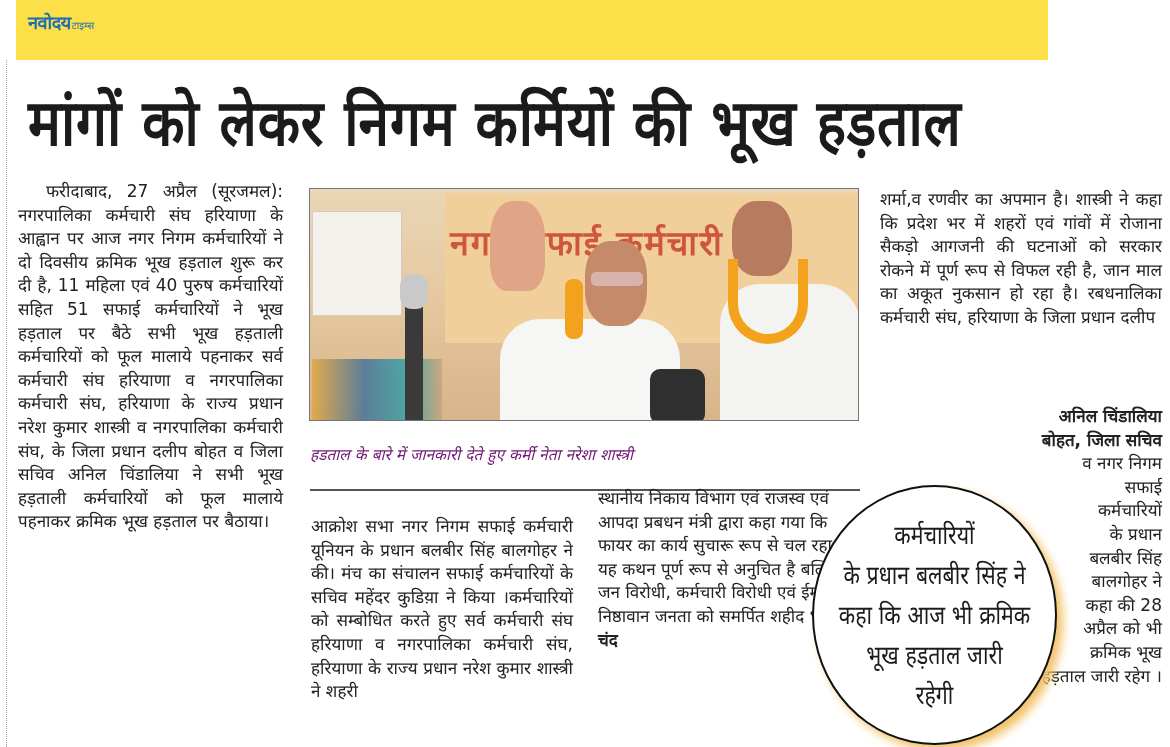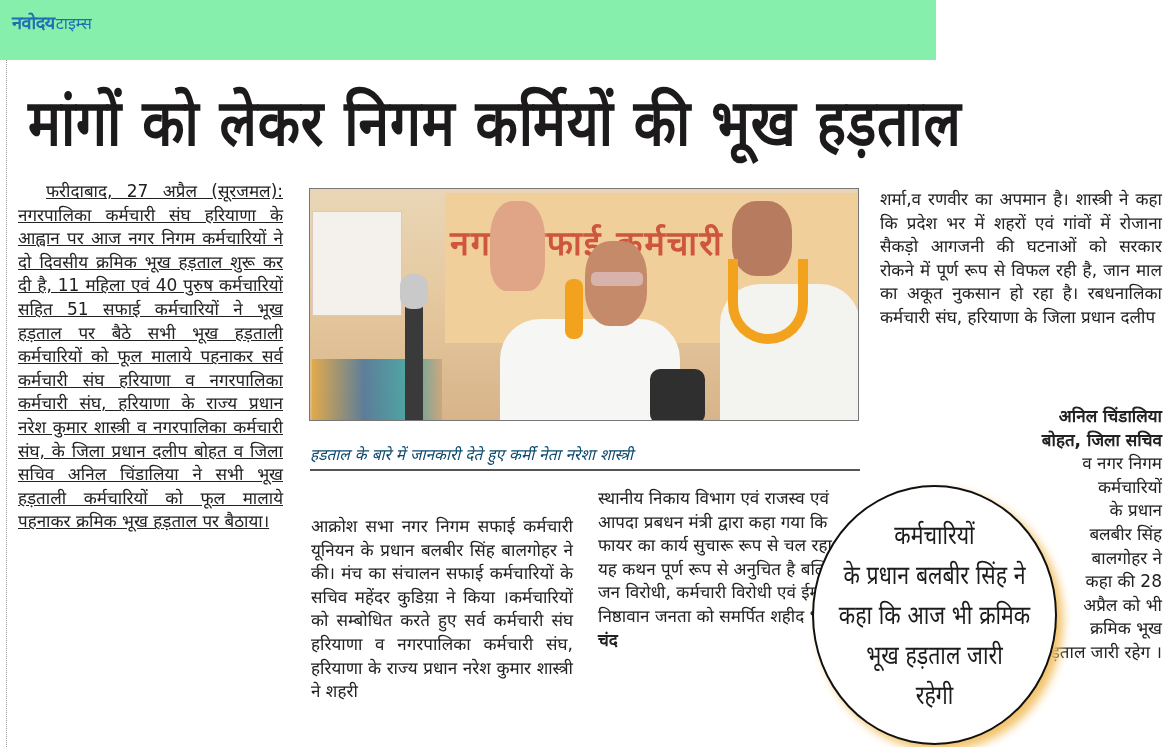--- a/index.html
+++ b/index.html
@@ -1,28 +1,28 @@
 <!DOCTYPE html>
 <html><head>
   <meta charset="utf-8">
   <style>
     * { box-sizing: border-box; margin: 0; padding: 0; }
     html, body { width: 1170px; height: 747px; overflow: hidden; background: #ffffff; }
     body { font-family: "DejaVu Sans", sans-serif; color: #1f1f1f; position: relative; }
 
     .topbar {
-      position: absolute; left: 0; top: 0; width: 936px; height: 60px;
-      background: #86efac;
+      position: absolute; left: 16px; top: 0; width: 1032px; height: 60px;
+      background: #fde047;
     }
     .logo {
       position: absolute; left: 12px; top: 10px; display: flex; align-items: baseline;
       color: #1e6fb5;
     }
     .logo-main { font-family: "DejaVu Sans", sans-serif; font-weight: bold; font-size: 18px; letter-spacing: -0.5px; }
-    .logo-sub { font-family: "DejaVu Sans", sans-serif; font-size: 16px; margin-left: 1px; }
+    .logo-sub { font-family: "DejaVu Sans", sans-serif; font-size: 10px; margin-left: 1px; }
     .edition {
       position: absolute; left: 163px; top: 9px;
       font-family: "Liberation Sans", sans-serif; font-weight: bold; font-size: 14px; line-height: 20px; color: #111;
     }
 
     .page {
       position: absolute; left: 0; top: 60px; width: 1104px; height: 687px; background: #fff;
     }
     .left-rule {
       position: absolute; left: 6px; top: 0; width: 0; height: 687px;
@@ -34,21 +34,21 @@
       font-family: "DejaVu Sans", sans-serif; font-weight: bold; font-size: 64px;
       line-height: 90px; color: #1c1a1a; letter-spacing: 1px; white-space: nowrap;
       transform: scaleX(0.86); transform-origin: left center;
     }
 
     .col {
       position: absolute; font-family: "DejaVu Sans", sans-serif; font-size: 17px;
       line-height: 23.6px; color: #222; text-align: justify;
     }
     .col p { margin: 0; }
-    .indent { text-indent: 28px; text-decoration: underline; }
+    .indent { text-indent: 28px; }
     .b { font-weight: bold; }
 
     #col1 { left: 18px; top: 120px; width: 265px; }
     #col2 { left: 311px; top: 427px; width: 262px; margin-top: 28px; }
     #col3 { left: 598px; top: 427px; width: 262px; text-align: left; }
     #col4 { left: 880px; top: 128px; width: 282px; }
     #col4b { left: 880px; top: 345px; width: 282px; text-align: right; }
 
     .photo {
       position: absolute; left: 309px; top: 128px; width: 550px; height: 233px;
@@ -112,22 +112,22 @@
       background: #2f2f2f; border-radius: 10px;
     }
     .photo .crowd {
       position: absolute; left: 2px; top: 170px; width: 130px; height: 65px;
       background: linear-gradient(90deg, #e2a63c 0%, #3d6f9c 40%, #2aa3a8 75%, #c9a27a 100%);
       opacity: 0.8;
     }
 
     .caption {
       position: absolute; left: 310px; top: 383px; width: 550px;
-      font-family: "DejaVu Sans", sans-serif; font-style: italic; font-size: 15.5px; color: #0c4a6e;
-      padding-bottom: 4px; border-bottom: 2px solid #555;
+      font-family: "DejaVu Sans", sans-serif; font-style: italic; font-size: 15.5px; color: #701a75;
+      padding-bottom: 24px; border-bottom: 2px solid #555;
     }
 
     .pullquote {
       position: absolute; left: 812px; top: 425px; width: 245px; height: 260px;
       border: 2px solid #111; border-radius: 50%;
       background: #fff;
       box-shadow: 6px 6px 10px #f3c36a;
       display: flex; align-items: center; justify-content: center; text-align: center;
     }
     .pullquote-text {
@@ -183,20 +183,21 @@
   </div>
 
   <div class="col" id="col4">
     <p>शर्मा,व रणवीर का अपमान है। शास्त्री ने कहा कि प्रदेश भर में शहरों एवं गांवों में रोजाना सैकड़ो आगजनी की घटनाओं को सरकार रोकने में पूर्ण रूप से विफल रही है, जान माल का अकूत नुकसान हो रहा है। रबधनालिका कर्मचारी संघ, हरियाणा के जिला प्रधान दलीप</p>
   </div>
 
   <div class="col" id="col4b">
     <div class="b">अनिल चिंडालिया</div>
     <div class="b">बोहत, जिला सचिव</div>
     <div>व नगर निगम</div>
+    <div>सफाई</div>
     <div>कर्मचारियों</div>
     <div>के प्रधान</div>
     <div>बलबीर सिंह</div>
     <div>बालगोहर ने</div>
     <div>कहा की 28</div>
     <div>अप्रैल को भी</div>
     <div>क्रमिक भूख</div>
     <div>हड़ताल जारी रहेग ।</div>
   </div>
 

